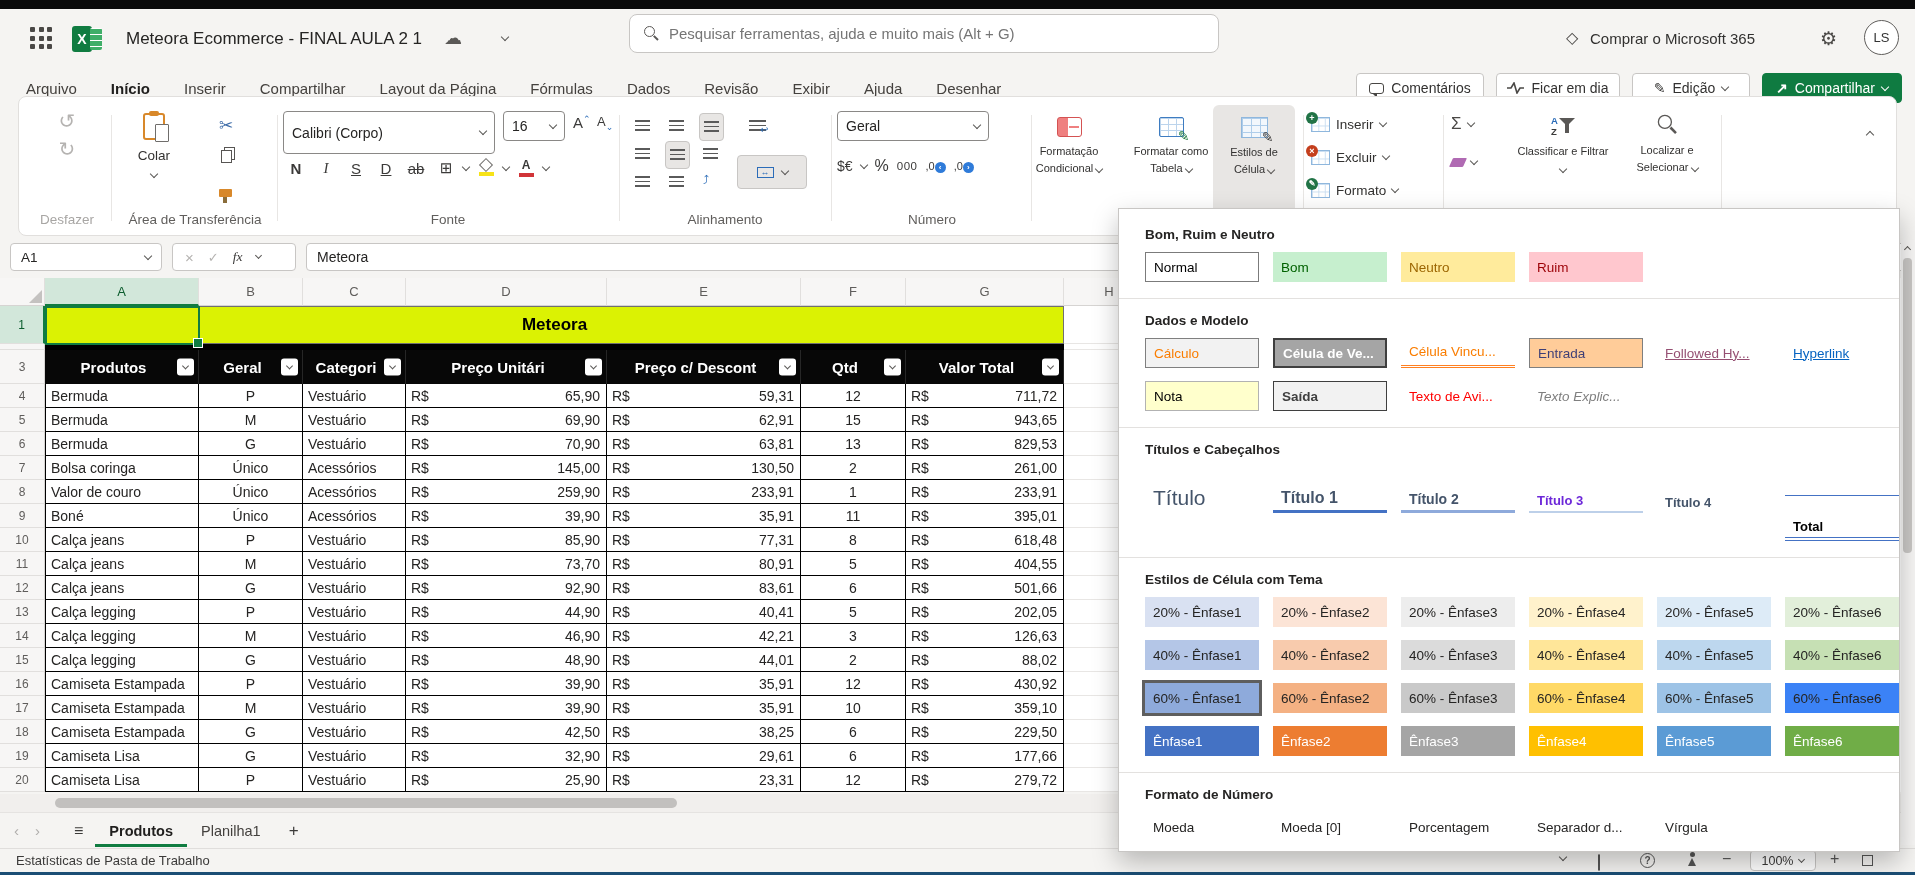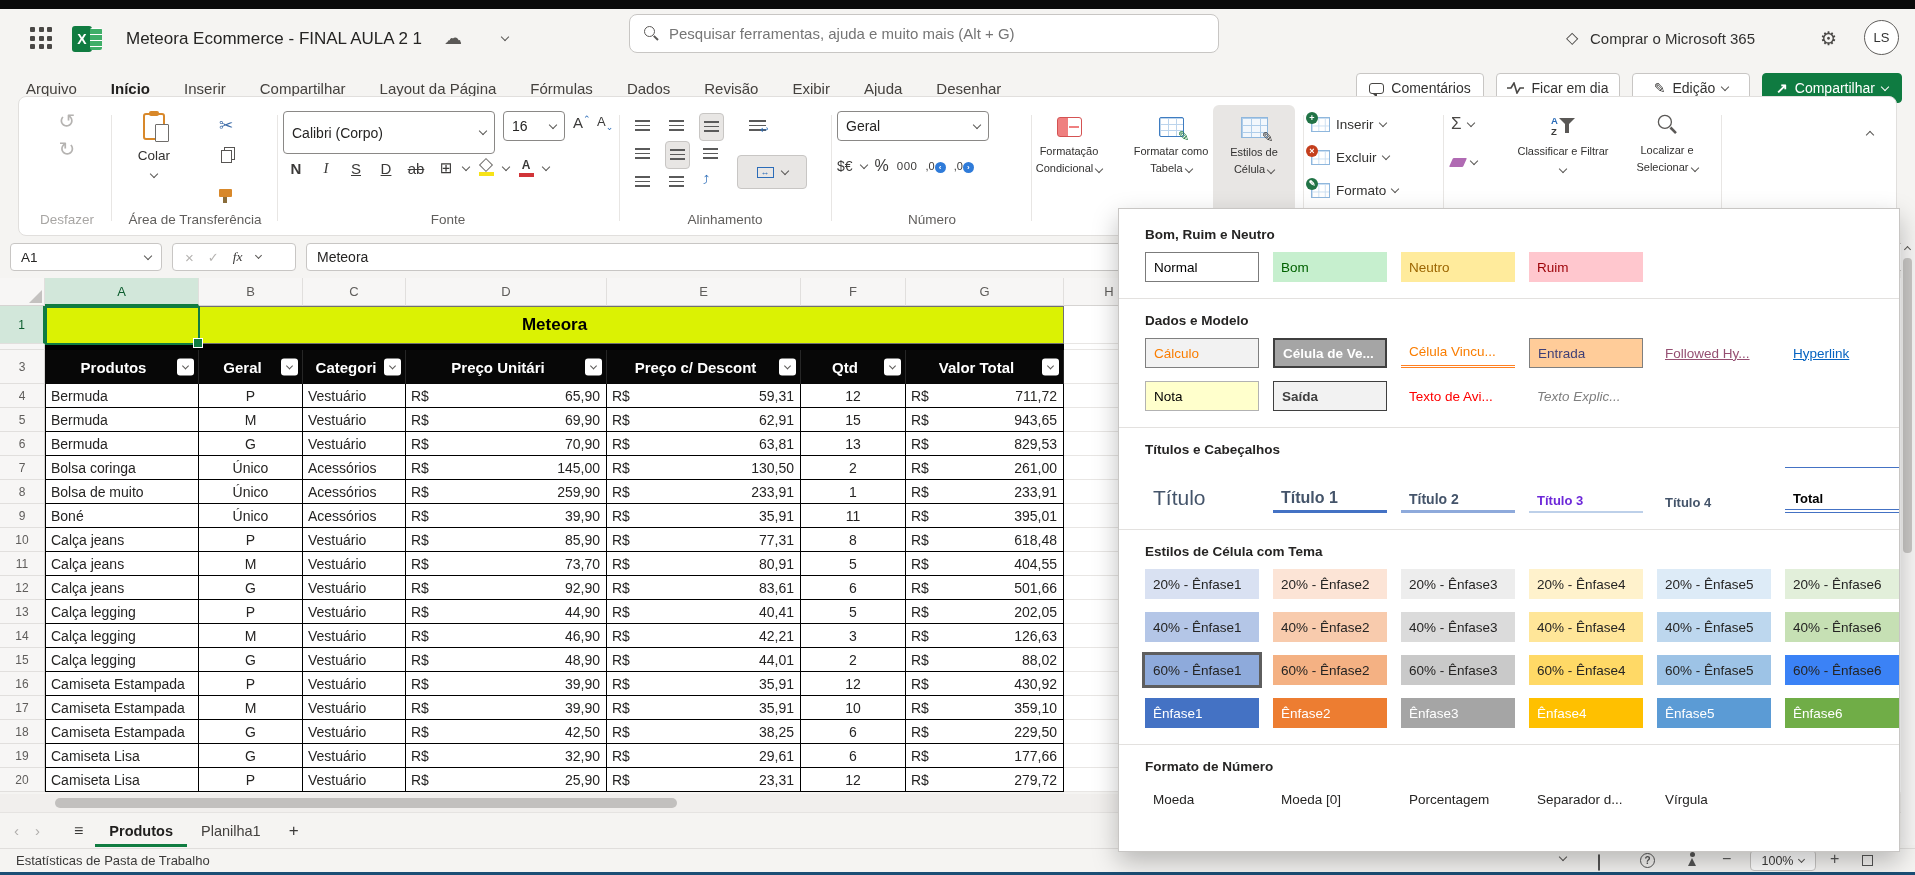--- a/index.html
+++ b/index.html
@@ -524,21 +524,21 @@
         </div>
         <div class="tcell ctr" style="width: 105px; height: 24px;">2</div>
         <div class="tcell cur" style="width: 158px; height: 24px;">
           <span>R$</span>
           <span>261,00</span>
         </div>
         <div class="hcell" style="width: 91px; height: 24px;"></div>
       </div>
       <div class="grow">
         <div class="gut" style="width: 45px; height: 24px;">8</div>
-        <div class="tcell lft first" style="width: 154px; height: 24px;">Bolsa de muito</div>
+        <div class="tcell lft first" style="width: 154px; height: 24px;">Valor de couro</div>
         <div class="tcell ctr" style="width: 104px; height: 24px;">Único</div>
         <div class="tcell lft" style="width: 103px; height: 24px;">Acessórios</div>
         <div class="tcell cur" style="width: 201px; height: 24px;">
           <span>R$</span>
           <span>259,90</span>
         </div>
         <div class="tcell cur" style="width: 194px; height: 24px;">
           <span>R$</span>
           <span>233,91</span>
         </div>
@@ -853,21 +853,21 @@
         <div class="pitem" style="color: rgb(127, 127, 127); font-style: italic;">Texto Explic...</div>
       </div>
       <div class="pdiv"></div>
       <div class="ptitle">Títulos e Cabeçalhos</div>
       <div class="pgrid tall">
         <div class="pitem" style="color: rgb(68, 84, 106); font-size: 21px;">Título</div>
         <div class="pitem" style="color: rgb(68, 84, 106); font-weight: bold; font-size: 16px; border-bottom: 3px solid rgb(68, 114, 196);">Título 1</div>
         <div class="pitem" style="color: rgb(68, 84, 106); font-weight: bold; font-size: 14px; border-bottom: 3px solid rgb(142, 170, 219);">Título 2</div>
         <div class="pitem" style="color: #6d28d9; font-weight: bold; font-size: 13px; border-bottom: 2px solid rgb(189, 208, 233);">Título 3</div>
         <div class="pitem" style="color: rgb(68, 84, 106); font-weight: bold; font-size: 13px;">Título 4</div>
-        <div class="pitem" style="color: rgb(0, 0, 0); font-weight: bold; font-size: 13px; border-bottom: 4px double rgb(68, 114, 196); border-top: 1.5px solid rgb(68, 114, 196);">Total</div>
+        <div class="pitem" style="color: rgb(0, 0, 0); font-weight: bold; font-size: 13px; border-bottom: 4px double rgb(68, 114, 196); border-top: 1.5px solid rgb(68, 114, 196); margin-top: 28px;">Total</div>
       </div>
       <div class="pdiv"></div>
       <div class="ptitle">Estilos de Célula com Tema</div>
       <div class="pgrid">
         <div class="pitem" style="background: rgb(217, 225, 242);">20% - Ênfase1</div>
         <div class="pitem" style="background: rgb(252, 228, 214);">20% - Ênfase2</div>
         <div class="pitem" style="background: rgb(237, 237, 237);">20% - Ênfase3</div>
         <div class="pitem" style="background: rgb(255, 242, 204);">20% - Ênfase4</div>
         <div class="pitem" style="background: rgb(221, 235, 247);">20% - Ênfase5</div>
         <div class="pitem" style="background: rgb(226, 239, 218);">20% - Ênfase6</div>

